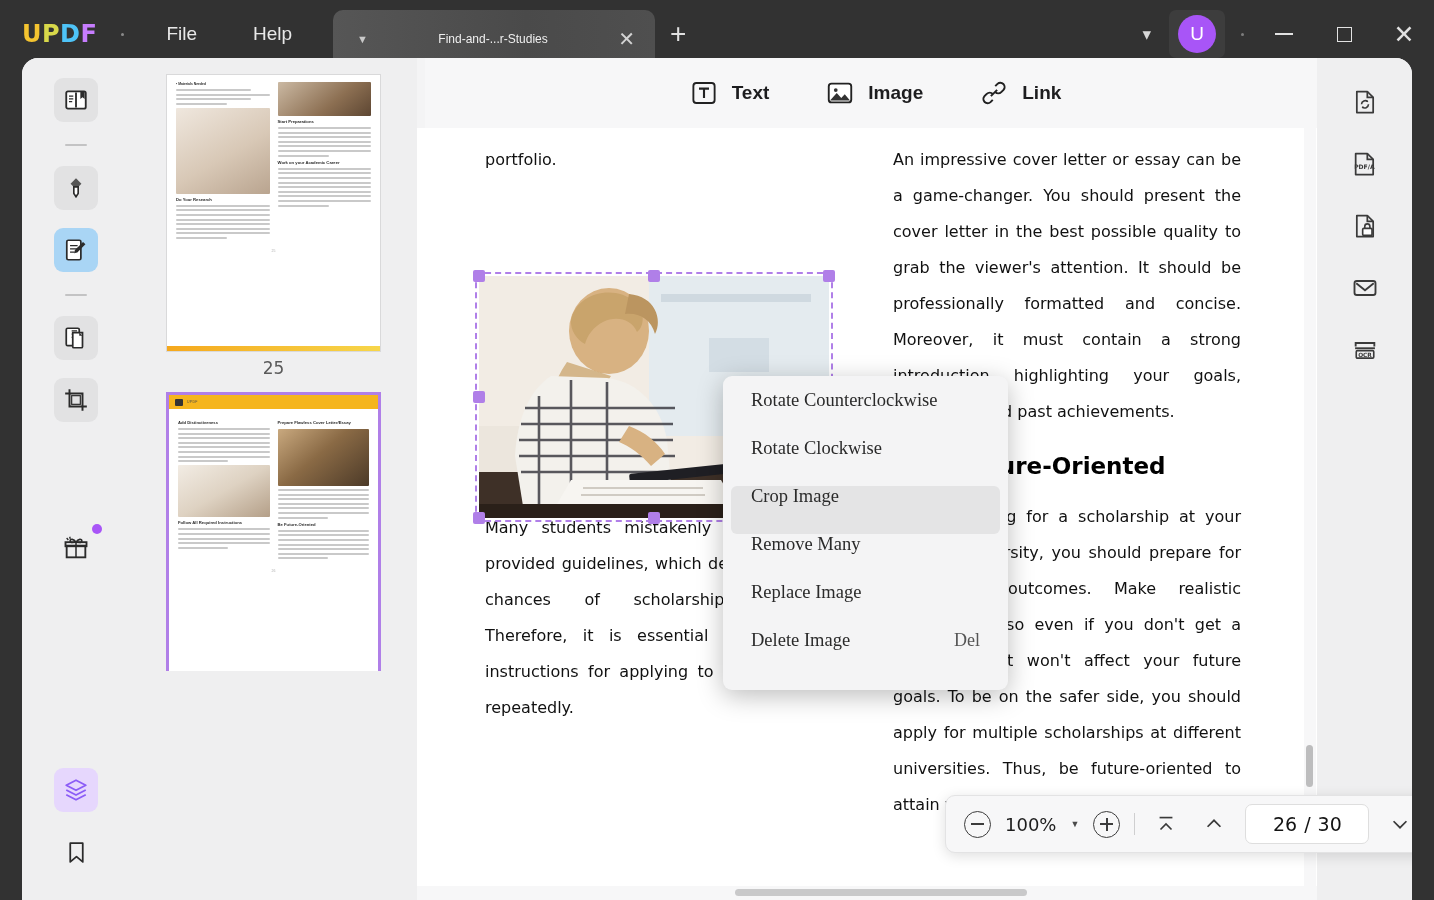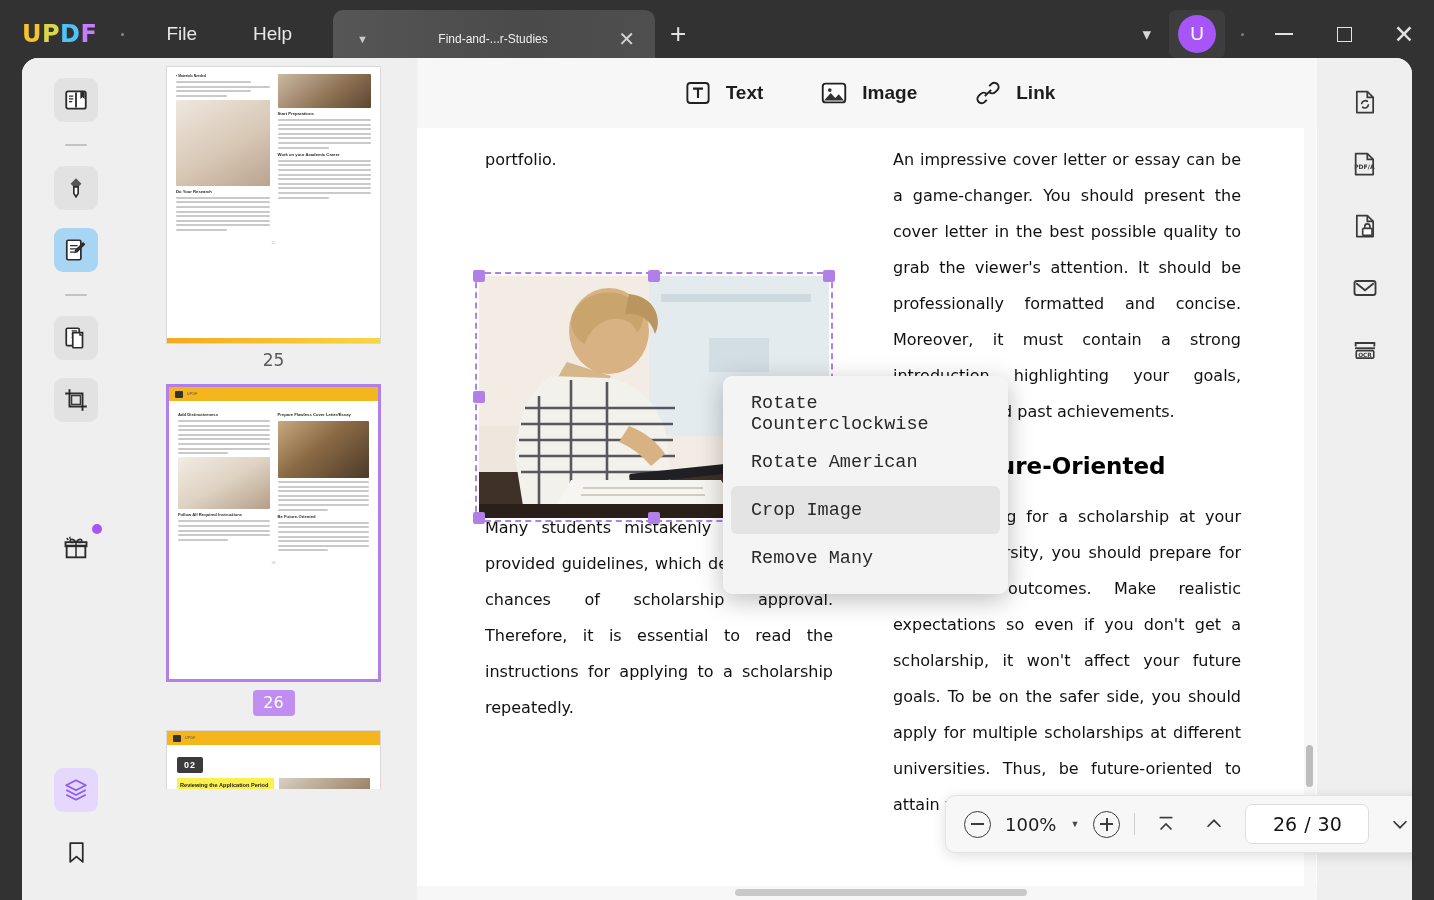--- a/index.html
+++ b/index.html
@@ -78,22 +78,22 @@
   .rail-icon.active-purple { background:#e6d7fd; }
   .rail-div { width:22px; height:2px; background:#c3c3c4; margin:4px 0 20px; border-radius:2px; }
   .badge-dot {
     position:absolute; top:-2px; right:-4px; width:10px; height:10px;
     border-radius:50%; background:#a855f7;
   }
   .rail-spacer { flex:1; }
 
   
   .thumbs {
-    position:absolute; left:108px; top:0; width:287px; height:731px;
-    background:#efeff0; overflow:hidden; padding-top:8px;
+    position:absolute; left:108px; top:0; width:287px; height:613px;
+    background:#efeff0; overflow:hidden; padding-top:16px;
   }
   .thumb-wrap { width:215px; margin:0 auto 6px; }
   .thumb {
     width:215px; background:#fff; border:1px solid #d9d9da; position:relative;
     overflow:hidden;
   }
   .thumb.current { border:3px solid #b07fe8; }
   .thumb-num {
     text-align:center; font-size:17px; color:#5a5a5a; margin:6px 0 14px;
     font-family:"DejaVu Sans", sans-serif;
@@ -114,21 +114,21 @@
   .mini-line.m { width:80%; }
   .mini-img { border-radius:1px; margin:3px 0; }
   .mini-pg { text-align:center; font-size:3.5px; color:#b0b0b0; padding:3px 0 5px; }
 
   
   .docarea {
     position:absolute; left:395px; top:0; width:900px; height:842px;
     background:#f4f4f5;
   }
   .edit-toolbar {
-    position:absolute; top:0; left:2px; width:900px; height:70px;
+    position:absolute; top:0; left:8px; width:900px; height:70px;
     background:#f7f7f8; display:flex; align-items:center; justify-content:center; gap:56px;
   }
   .et-item { display:flex; align-items:center; gap:13px; }
   .et-label { font-size:19px; font-weight:bold; color:#1d1d1f; }
   .page-canvas {
     position:absolute; top:70px; left:0; width:900px; height:772px;
     background:#fff; overflow:hidden;
   }
   .pdf-col-left  { position:absolute; left:68px; top:0; width:348px; }
   .pdf-col-right { position:absolute; left:476px; top:0; width:348px; }
@@ -156,22 +156,22 @@
     position:absolute; width:12px; height:12px; background:#b07fe8; border-radius:2px;
   }
 
   
   .ctx {
     position:absolute; left:306px; top:248px; width:285px;
     background:#f4f4f5; border-radius:9px;
     box-shadow:0 6px 26px rgba(0,0,0,.26); padding:14px 0 12px; z-index:40;
   }
   .ctx-item {
-    height:48px; display:flex; align-items:center; padding:0 28px;
-    font-family:Liberation Mono, monospace; font-size:18.5px; color:#2a2a2a;
+    height:48px; display:flex; align-items:flex-start; padding:0 28px;
+    font-family:Liberation Serif, serif; font-size:18.5px; color:#2a2a2a;
   }
   .ctx-item.hi { background:#e4e4e5; border-radius:6px; margin:0 8px; padding:0 20px; }
   .ctx-shortcut { margin-left:auto; color:#555; font-size:18px; }
 
   
   .bottombar {
     position:absolute; left:528px; top:737px; height:58px;
     background:#f7f7f8; border:1px solid #e3e3e4; border-radius:10px;
     box-shadow:0 3px 14px rgba(0,0,0,.13);
     display:flex; align-items:center; padding:0 18px; gap:14px; z-index:30;
@@ -524,27 +524,34 @@
           <div class="handle" style="left:-6px;  top:236px"></div>
           <div class="handle" style="left:169px; top:236px"></div>
           <div class="handle" style="left:344px; top:236px"></div>
         </div>
 
         <div class="ctx">
           <div class="ctx-item">
             <span>Rotate Counterclockwise</span>
           </div>
           <div class="ctx-item">
-            <span>Rotate American</span>
+            <span>Rotate Clockwise</span>
           </div>
           <div class="ctx-item hi">
             <span>Crop Image</span>
           </div>
           <div class="ctx-item">
             <span>Remove Many</span>
+          </div>
+          <div class="ctx-item">
+            <span>Replace Image</span>
+          </div>
+          <div class="ctx-item">
+            <span>Delete Image</span>
+            <span class="ctx-shortcut">Del</span>
           </div>
         </div>
 
       </div>
 
       <div class="bottombar">
         <div class="circ-btn"></div>
         <span class="zoom-val">100%</span>
         <span class="caret-sm">▼</span>
         <div class="circ-btn plus"></div>

